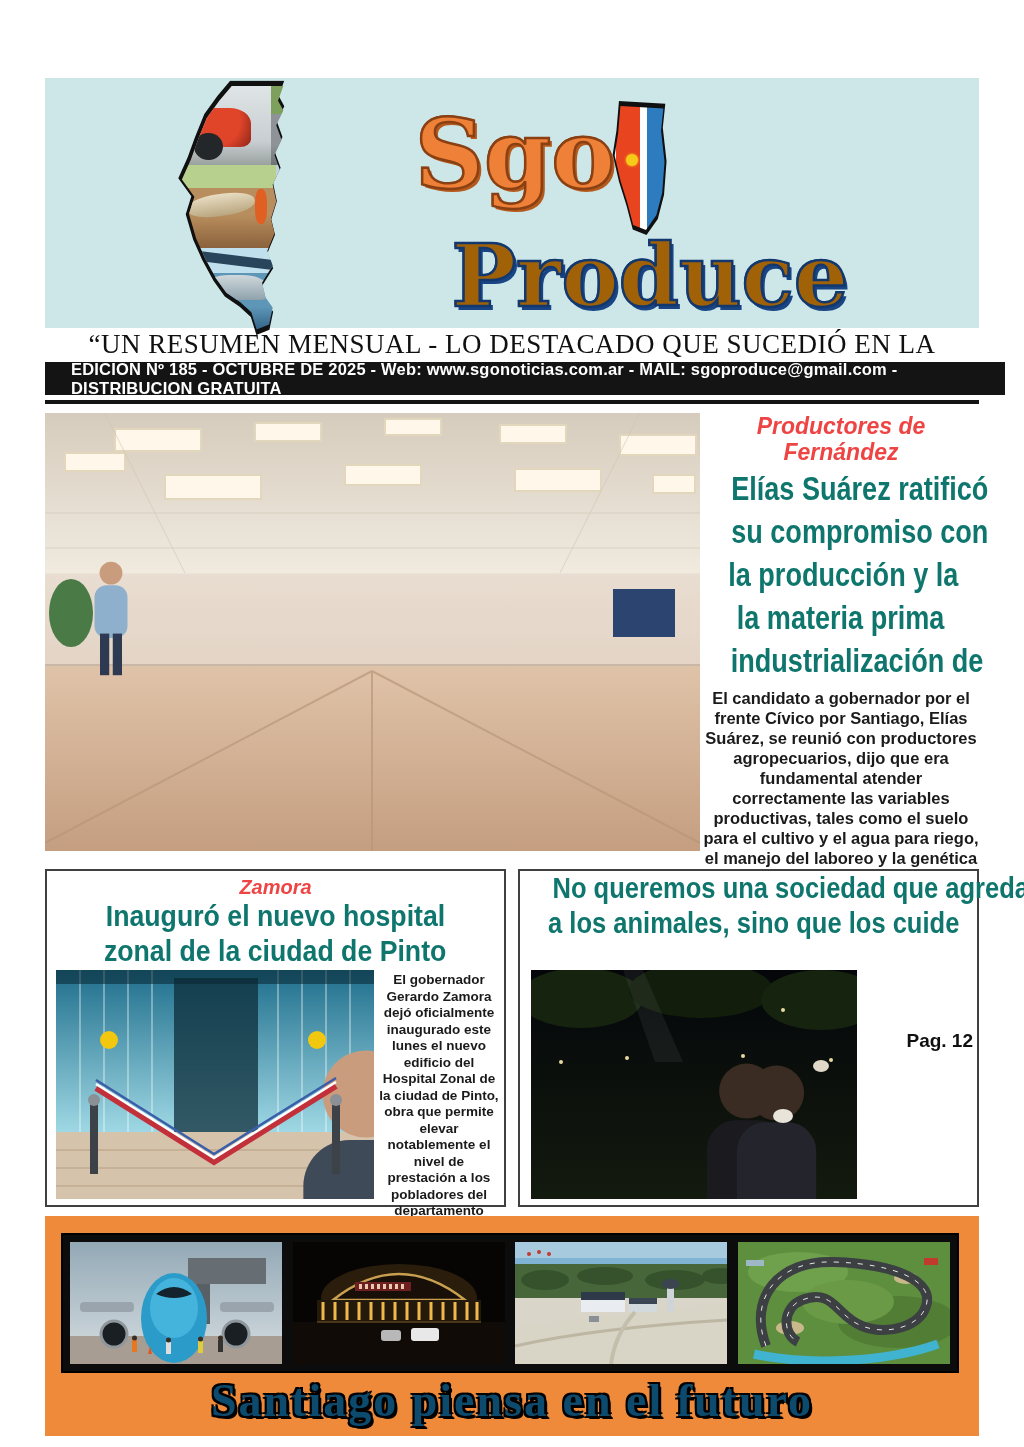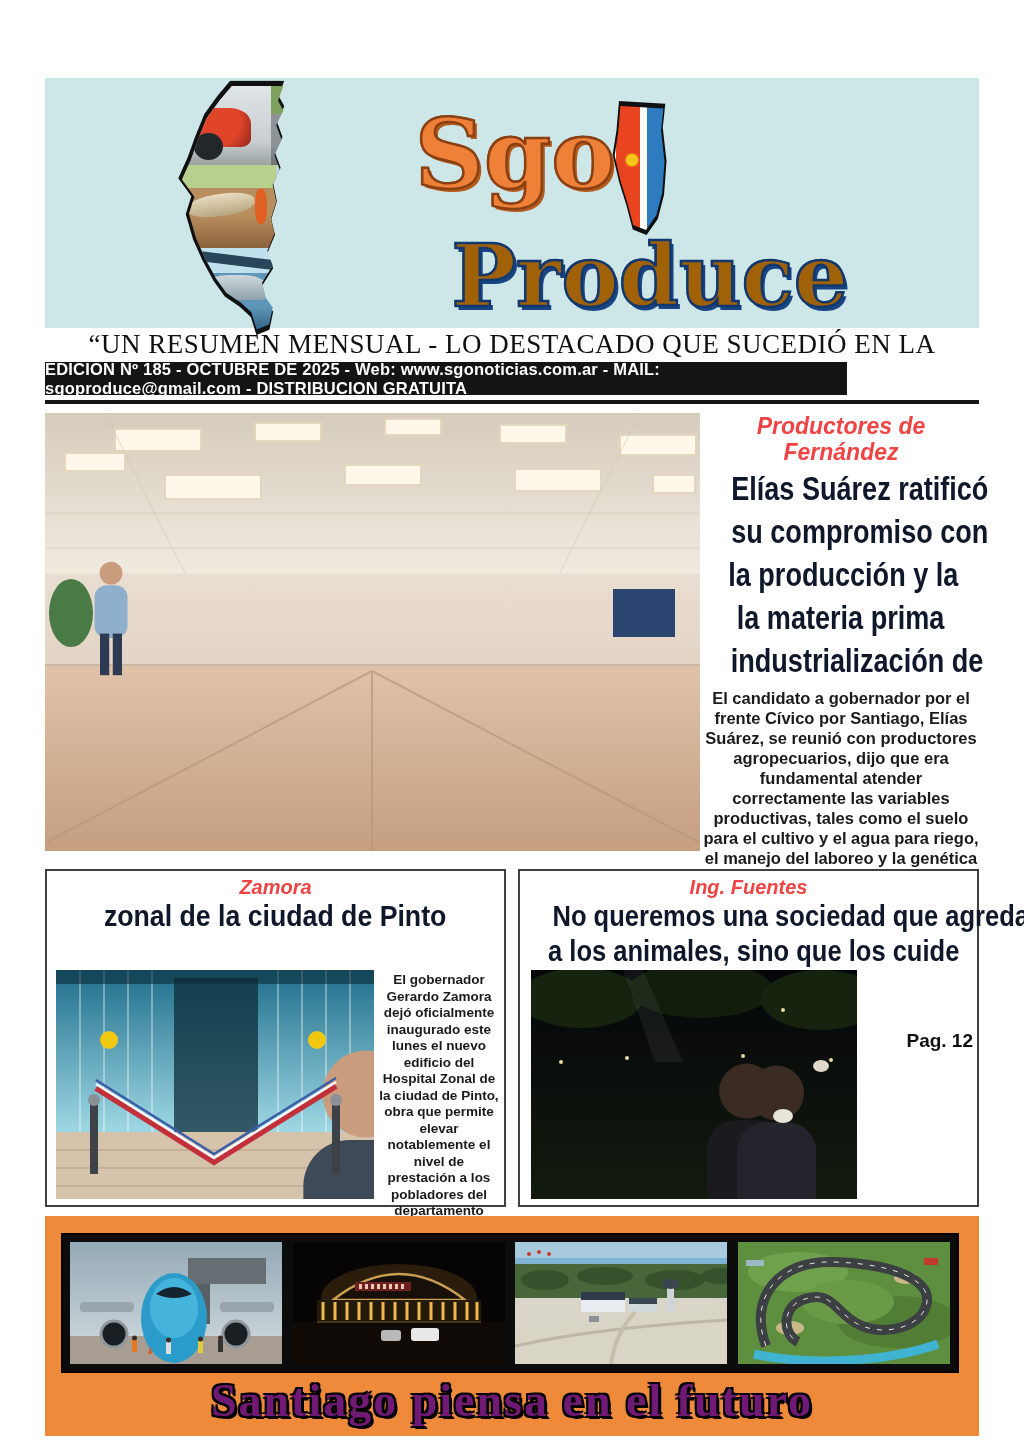--- a/index.html
+++ b/index.html
@@ -28,32 +28,32 @@
     clip-path:polygon(18% 0%,92% 2%,88% 20%,94% 45%,90% 70%,80% 88%,62% 100%,40% 96%,30% 78%,
       18% 60%,8% 40%,14% 22%);}
   .flag-outline{background:#101010;transform:scale(1.08);}
   .flag-stripes{background:linear-gradient(90deg,#f4f4f4 0 10%,#e8441f 10% 52%,#ffffff 52% 63%,
       #2e7cc0 63% 100%);}
   .flag-sun{position:absolute;left:16px;top:48px;width:12px;height:12px;border-radius:50%;
     background:#f7c918;box-shadow:0 0 3px #f7c918;}
   
   .tagline{position:absolute;left:45px;top:298px;width:934px;text-align:center;
     font-family:"Liberation Serif",serif;font-size:27px;font-weight:500;color:#101010;letter-spacing:.5px;}
-  .infobar{position:absolute;left:45px;top:331px;width:802px;height:33px;background:#141414;
-    display:flex;align-items:center;justify-content:center;}
+  .infobar{position:absolute;left:45px;top:331px;width:934px;height:33px;background:#141414;
+    display:flex;align-items:center;justify-content:center;padding-left:26px;}
   .infobar span{color:#ffffff;font-weight:bold;font-size:16.5px;letter-spacing:.2px;}
   .toprule{position:absolute;left:45px;top:369px;width:934px;height:4px;background:#141414;}
   
   .main-photo{position:absolute;left:45px;top:382px;width:655px;height:438px;
     background:linear-gradient(#d6ccbd 0px,#f0eadf 160px,#e9ddd1 161px,#e3d4c5 252px,
       #dfc3a9 253px,#c59e80 438px);overflow:hidden;}
   .main-col{position:absolute;left:703px;top:382px;width:276px;height:438px;}
   .kicker{font-style:italic;font-weight:bold;text-align:center;color:#ef4444;}
   .main-col .kicker{font-size:23px;line-height:26px;}
-  .hl{font-weight:bold;color:#0f172a;text-align:center;}
+  .hl{font-weight:bold;color:#0f766e;text-align:center;}
   .hl .line{display:block;white-space:nowrap;}
   .hl .line>span{display:inline-block;transform:scaleX(.82);transform-origin:50% 50%;}
   .main-hl{font-size:33px;line-height:43px;margin-top:2px;}
   .main-body{margin-top:6px;font-size:16.5px;line-height:20px;font-weight:bold;text-align:center;
     color:#1a1a1a;}
   .pag{font-weight:bold;text-align:right;font-size:20px;color:#101010;}
   .main-col .pag{margin-top:2px;}
   
   .box{position:absolute;top:838px;height:338px;border:2px solid #404040;background:#fff;box-sizing:border-box;}
   .box-left{left:45px;width:461px;}
@@ -71,21 +71,21 @@
   .box .pag{font-size:19px;margin-top:8px;}
   .box-right .pag{margin-top:60px;}
   
   .banner{position:absolute;left:45px;top:1185px;width:934px;height:220px;background:#ef8a3a;}
   .strip{position:absolute;left:16px;top:17px;width:898px;height:140px;background:#0c0c0c;
     border:2px solid #000;box-sizing:border-box;display:flex;align-items:center;
     justify-content:space-between;padding:6px 7px;}
   .bphoto{width:212px;height:122px;position:relative;overflow:hidden;background:#222;}
   .caption{position:absolute;left:0;top:158px;width:934px;text-align:center;
     font-family:"Liberation Serif",serif;font-weight:bold;font-size:46px;letter-spacing:2px;
-    color:#701a75;
+    color:#0c4a6e;
     text-shadow:-2px -2px 0 #000,2px -2px 0 #000,-2px 2px 0 #000,2px 2px 0 #000,3px 3px 0 #000;}
   svg{display:block;}
 </style>
 </head>
 <body>
 
 <div class="page">
 
   <div class="masthead">
     <div class="map-wrap">
@@ -232,20 +232,21 @@
       <span class="line"><span>la materia prima</span></span>
       <span class="line"><span>industrialización de</span></span>
     </div>
     <div class="main-body">El candidato a gobernador por el frente Cívico por Santiago, Elías Suárez, se reunió con productores agropecuarios, dijo que era fundamental atender correctamente las variables productivas, tales como el suelo para el cultivo y el agua para riego, el manejo del laboreo y la genética de la semilla y de las especies para la producción ganadera.</div>
     <div class="pag">Pag. 2</div>
   </div>
 
   <div class="box box-left">
     <div class="kicker">Zamora</div>
     <div class="hl box-hl">
+      <span class="line"><span>Inauguró el nuevo hospital</span></span>
       <span class="line"><span>zonal de la ciudad de Pinto</span></span>
     </div>
     <div class="box-photo">
       <svg width="318" height="229" viewBox="0 0 318 229">
         <defs>
           <linearGradient id="glass" x1="0" y1="0" x2="0" y2="1">
             <stop offset="0" stop-color="#1f6e8c"></stop>
               <stop offset="1" stop-color="#9fd8e4"></stop>
           </linearGradient>
           <symbol id="pers2" viewBox="0 0 20 52">
@@ -306,21 +307,20 @@
         </g>
       </svg>
     </div>
     <div class="box-text">
       <div>El gobernador Gerardo Zamora dejó oficialmente inaugurado este lunes el nuevo edificio del Hospital Zonal de la ciudad de Pinto, obra que permite elevar notablemente el nivel de prestación a los pobladores del departamento Aguirre y gran parte del sur santiagueño.</div>
       <div class="pag">Pag.  6</div>
     </div>
   </div>
 
   <div class="box box-right">
-    <div class="kicker">Ing. Fuentes</div>
     <div class="hl box-hl">
       <span class="line"><span>No queremos una sociedad que agreda</span></span>
       <span class="line"><span>a los animales, sino que los cuide</span></span>
     </div>
     <div class="box-photo">
       <svg width="326" height="229" viewBox="0 0 326 229">
         <defs>
           <linearGradient id="night" x1="0" y1="0" x2="0" y2="1">
             <stop offset="0" stop-color="#04060a"></stop>
               <stop offset="1" stop-color="#131a0e"></stop>

